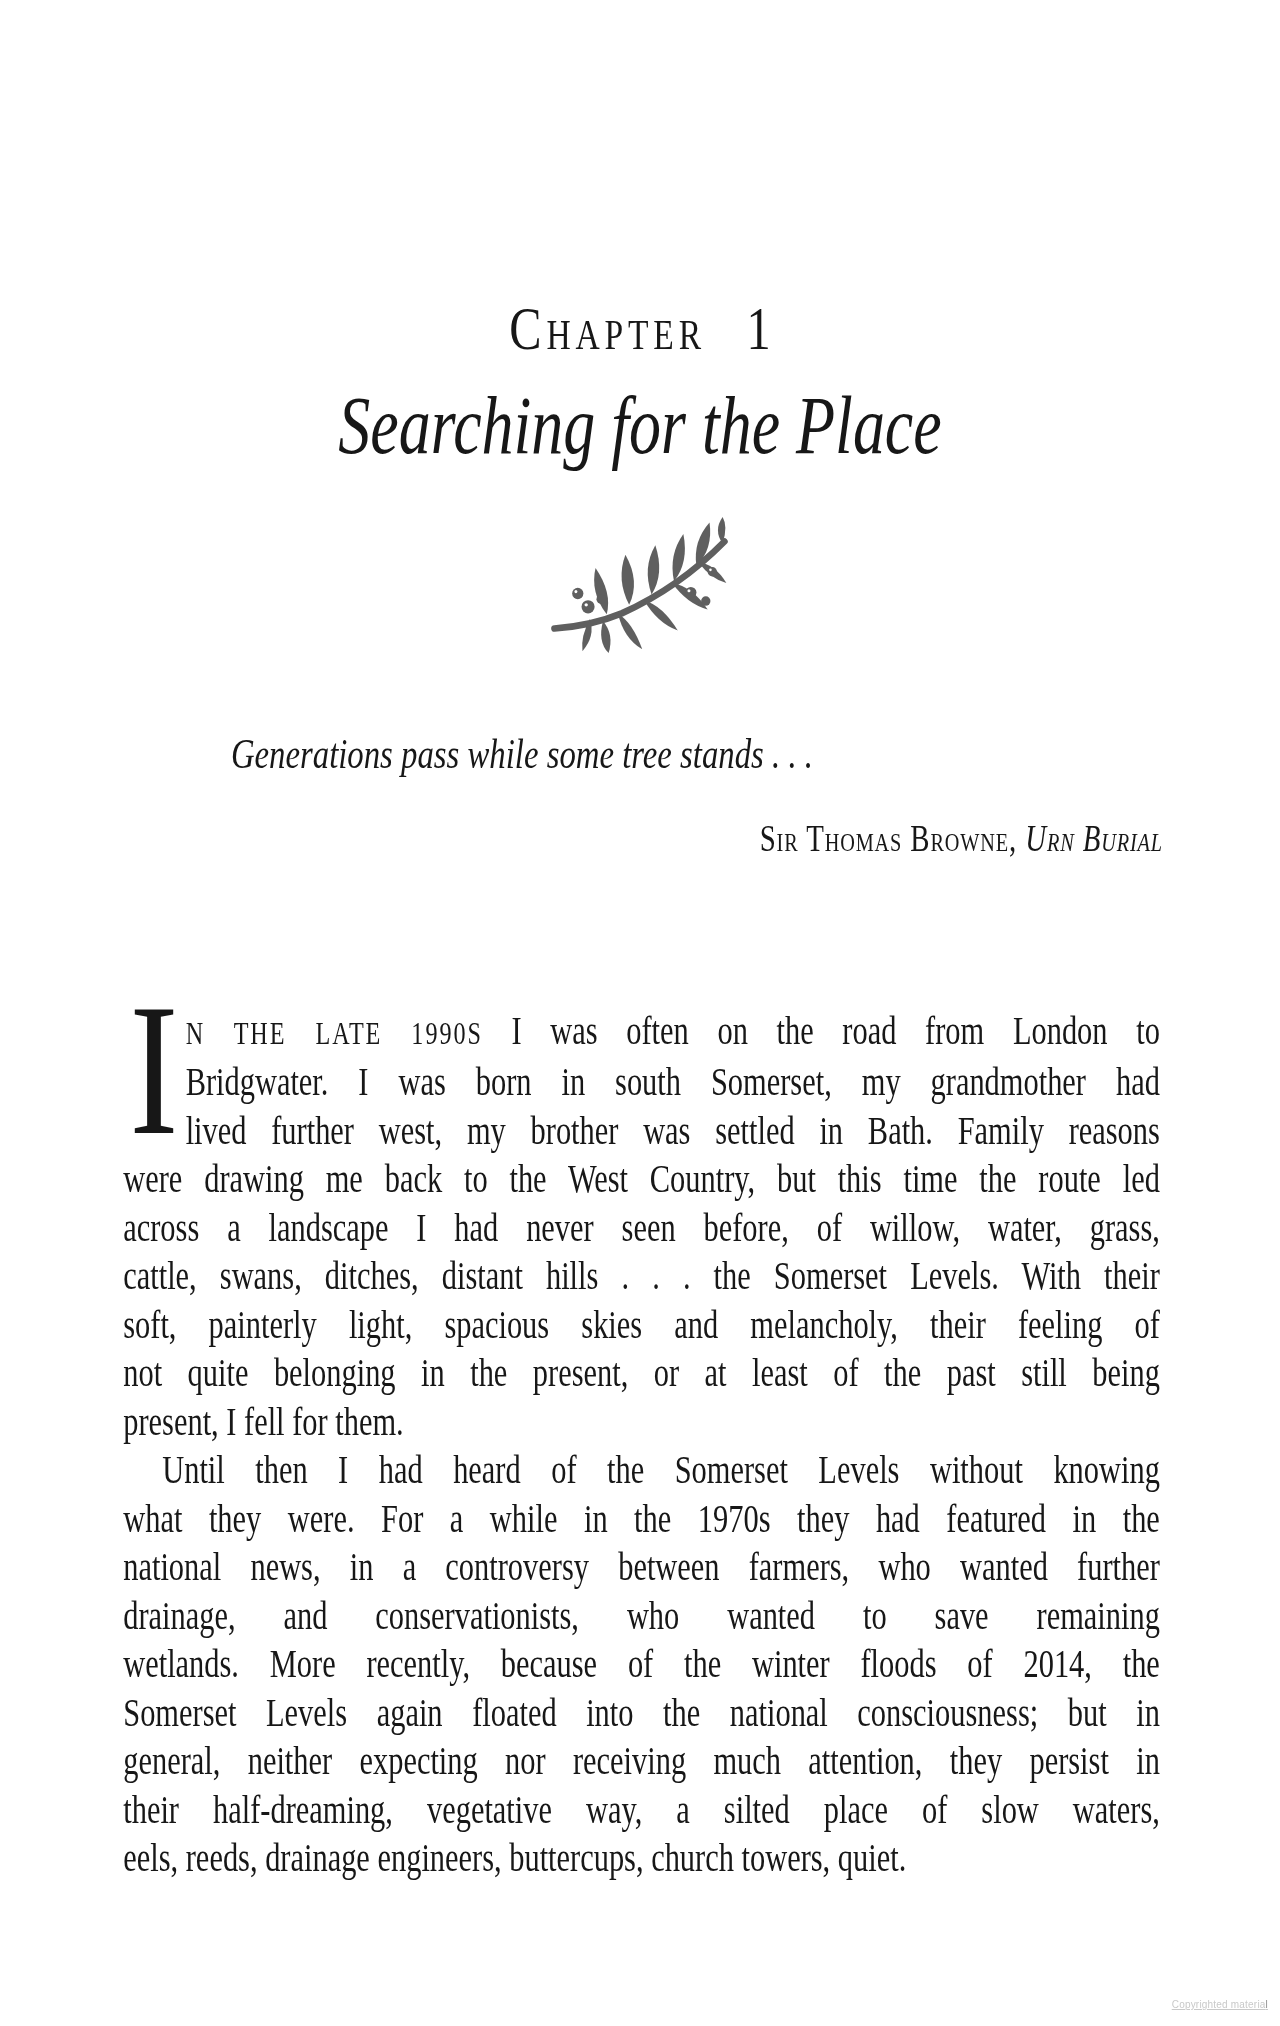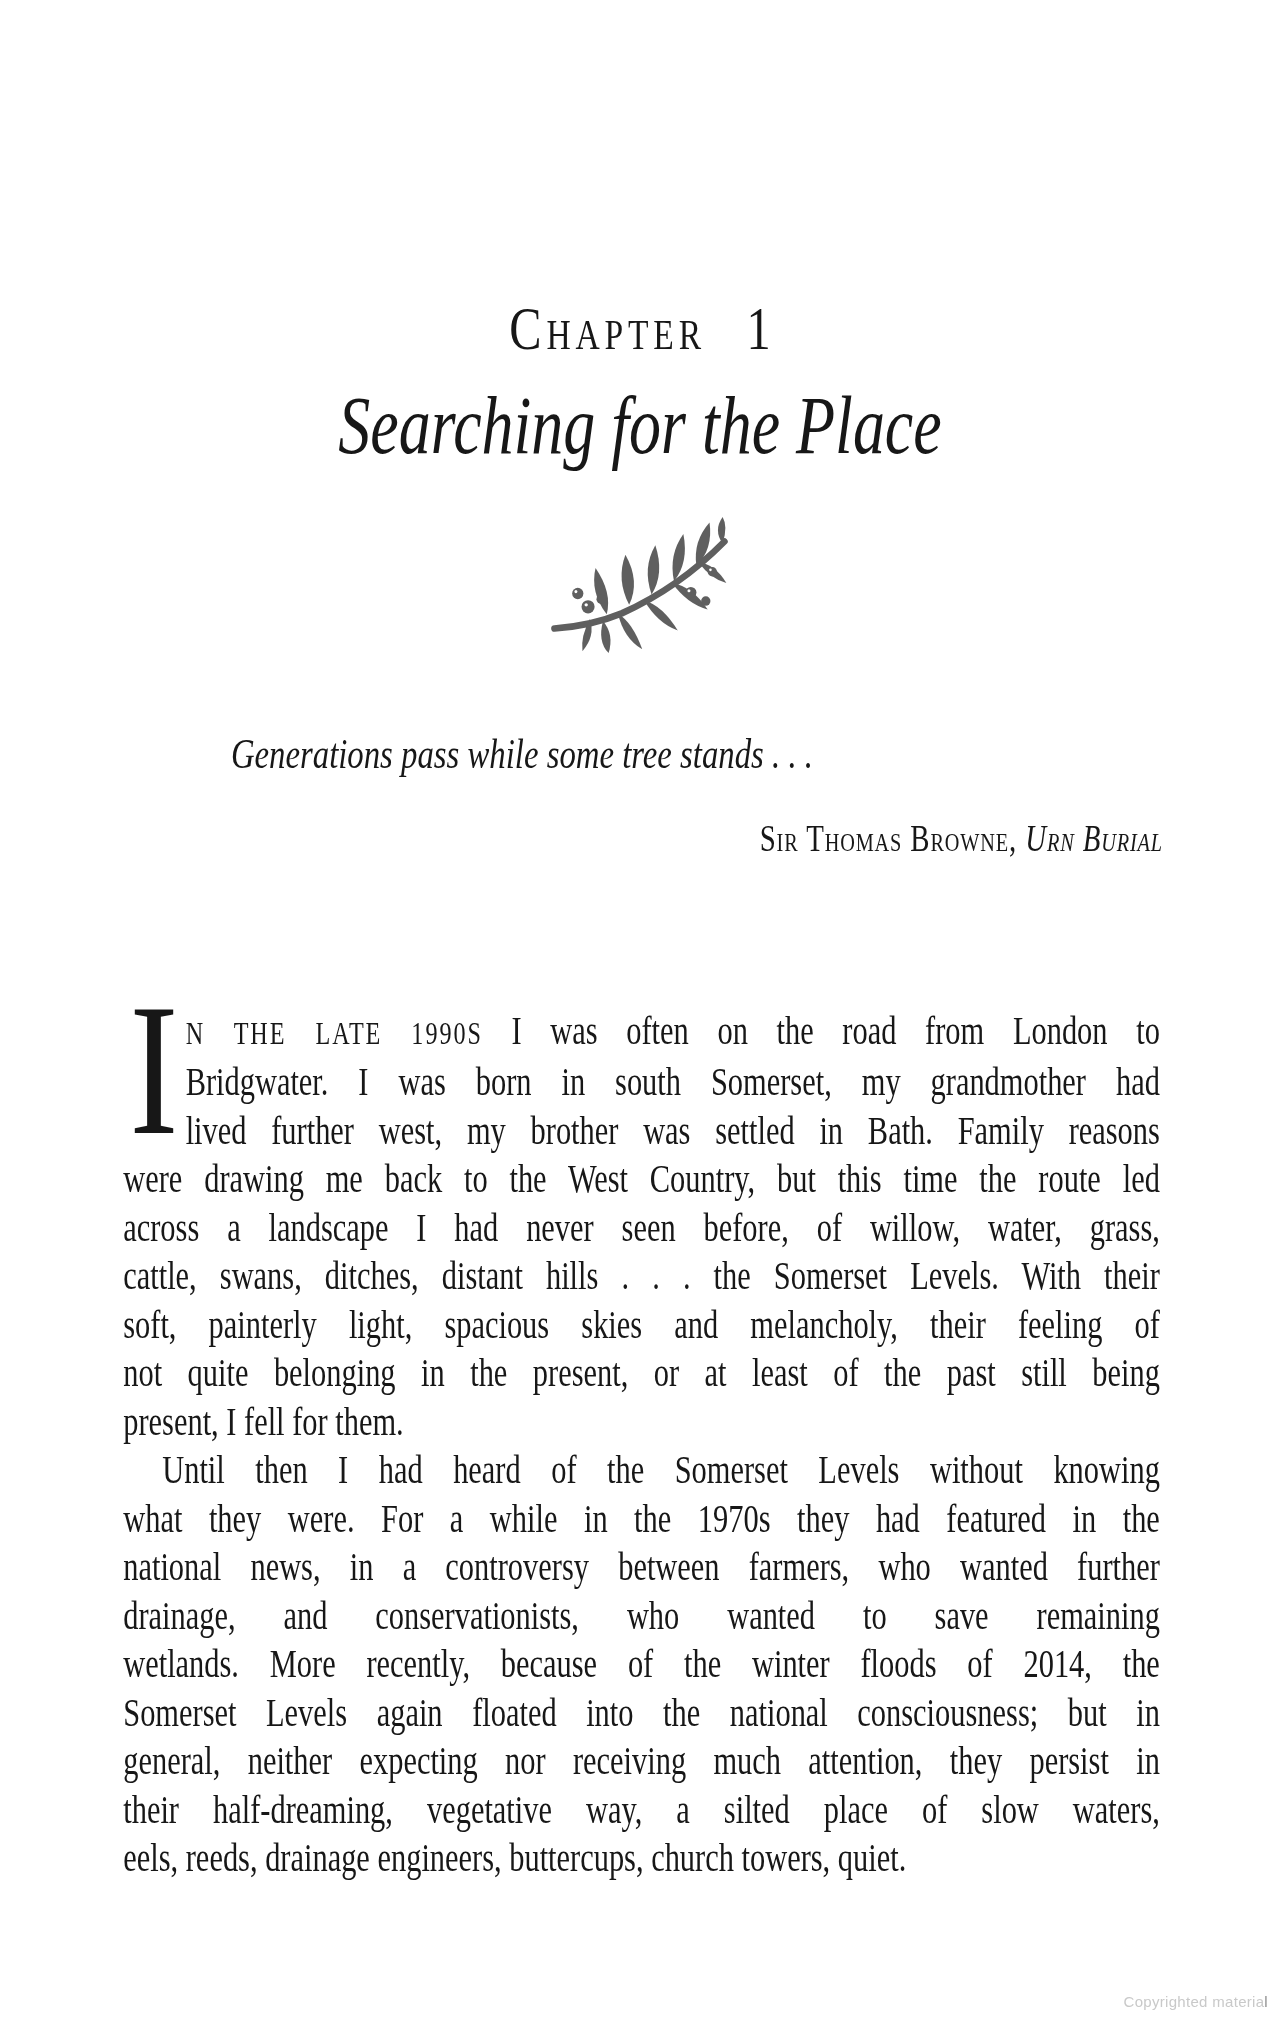--- a/index.html
+++ b/index.html
@@ -106,23 +106,24 @@
     top: -31px;
     font-size: 188px;
     line-height: 1;
   }
 
   .watermark {
     position: absolute;
     right: 12px;
     bottom: 16px;
     font-family: "Liberation Sans", sans-serif;
-    font-size: 15px;
+    font-size: 10px;
     letter-spacing: 0.02em;
     color: var(--watermark, #c9c9c9);
+    text-decoration: underline;
   }
   .watermark .dark-char { color: var(--watermark_end, #8f8f8f); }
 </style>
 </head>
 <body>
 
 <div class="page">
   <div class="scaled">
 
     <header class="chapter-heading">

